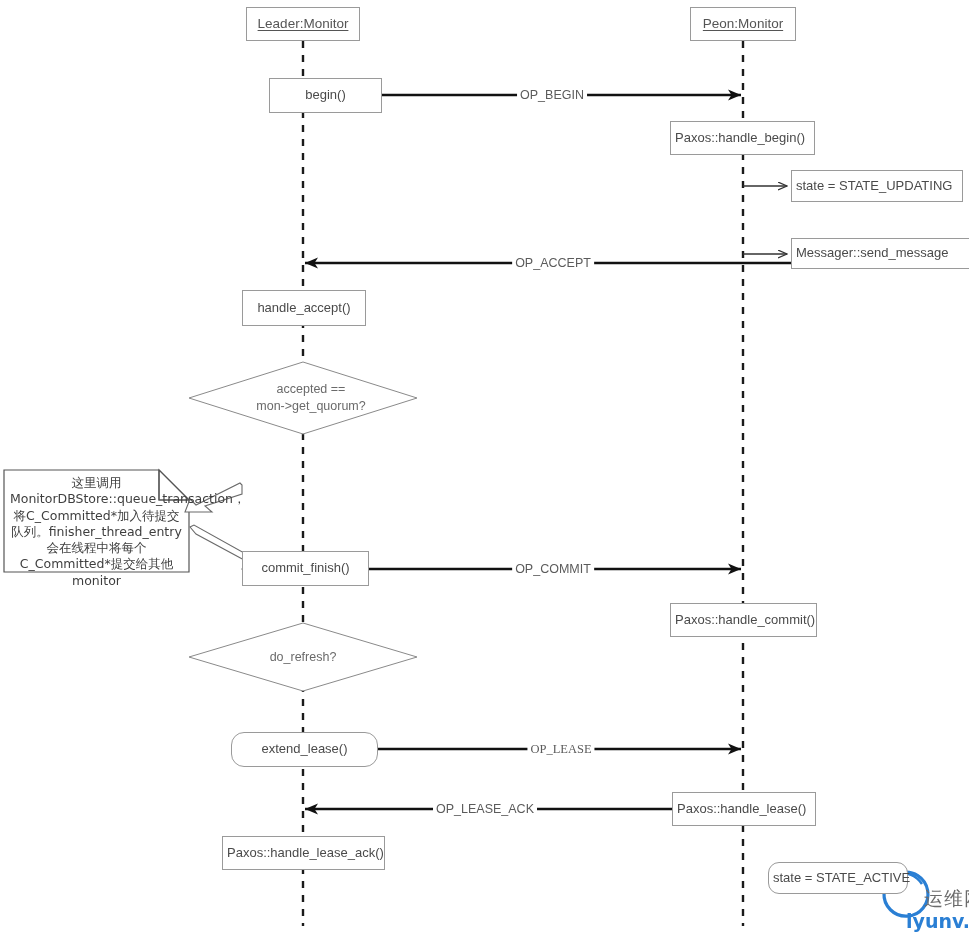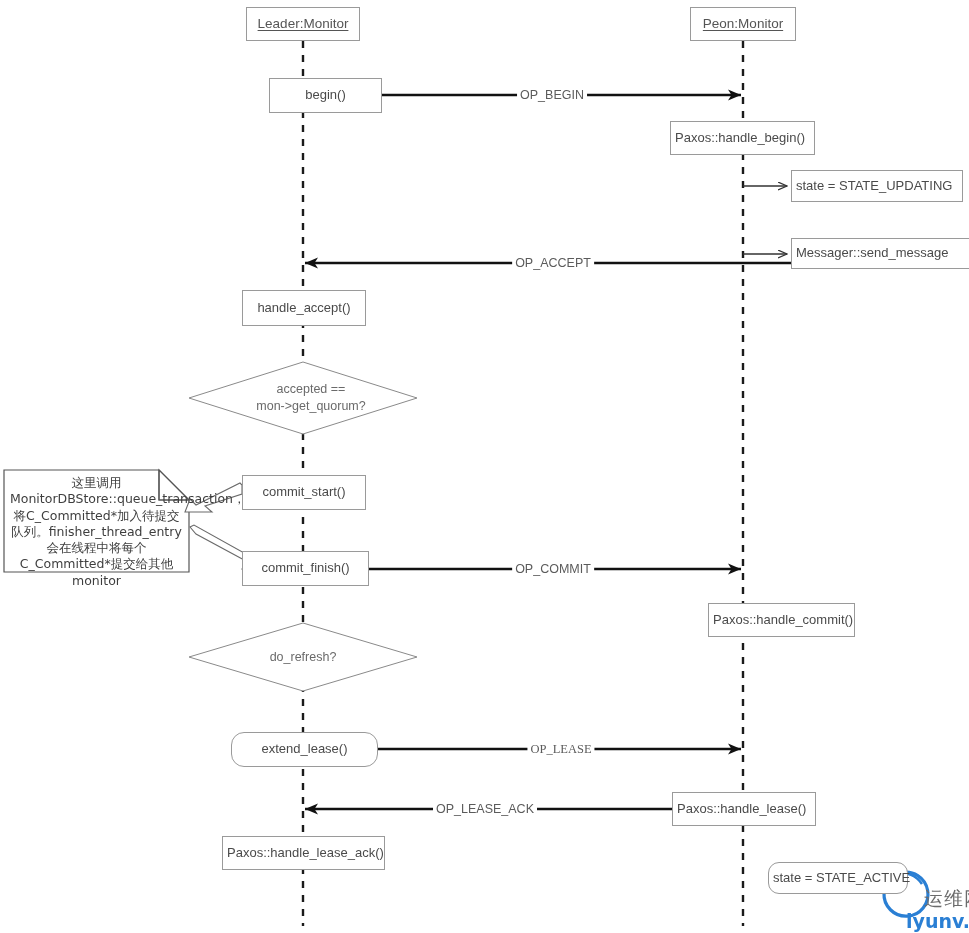--- a/index.html
+++ b/index.html
@@ -182,31 +182,30 @@
     <span>Leader:Monitor</span>
   </div>
   <div class="node lifeline-head" style="left:690px; top:7px; width:106px; height:34px;">
     <span>Peon:Monitor</span>
   </div>
 
   <div class="node" style="left:242px; top:78px; width:113px; height:35px;margin-left:27px;">begin()</div>
 
   <div class="node" style="left:242px; top:290px; width:124px; height:36px;">handle_accept()</div>
 
-  <div class="node" style="left:242px; top:475px; width:124px; height:35px;">commit_start()</div>
 
   <div class="node" style="left:242px; top:551px; width:127px; height:35px;">commit_finish()</div>
 
   <div class="node" style="left:231px; top:732px; width:147px; height:35px;border-radius:13px;">extend_lease()</div>
 
   <div class="node left-align" style="left:222px; top:836px; width:163px; height:34px;">Paxos::handle_lease_ack()</div>
 
   <div class="node left-align" style="left:670px; top:121px; width:145px; height:34px;">Paxos::handle_begin()</div>
 
-  <div class="node left-align" style="left:670px; top:603px; width:147px; height:34px;margin-left:38px;">Paxos::handle_commit()</div>
+  <div class="node left-align" style="left:670px; top:603px; width:147px; height:34px;">Paxos::handle_commit()</div>
 
   <div class="node left-align" style="left:672px; top:792px; width:144px; height:34px;">Paxos::handle_lease()</div>
 
   <div class="node left-align" style="left:791px; top:170px; width:172px; height:32px;">state = STATE_UPDATING</div>
 
   <div class="node left-align" style="left:791px; top:238px; width:189px; height:31px;">Messager::send_message</div>
 
   <div class="node left-align" style="left:768px; top:862px; width:140px; height:32px;border-radius:11px;">state = STATE_ACTIVE</div>
 
   <div class="diamond-label" style="left:311px; top:398px;">accepted ==

